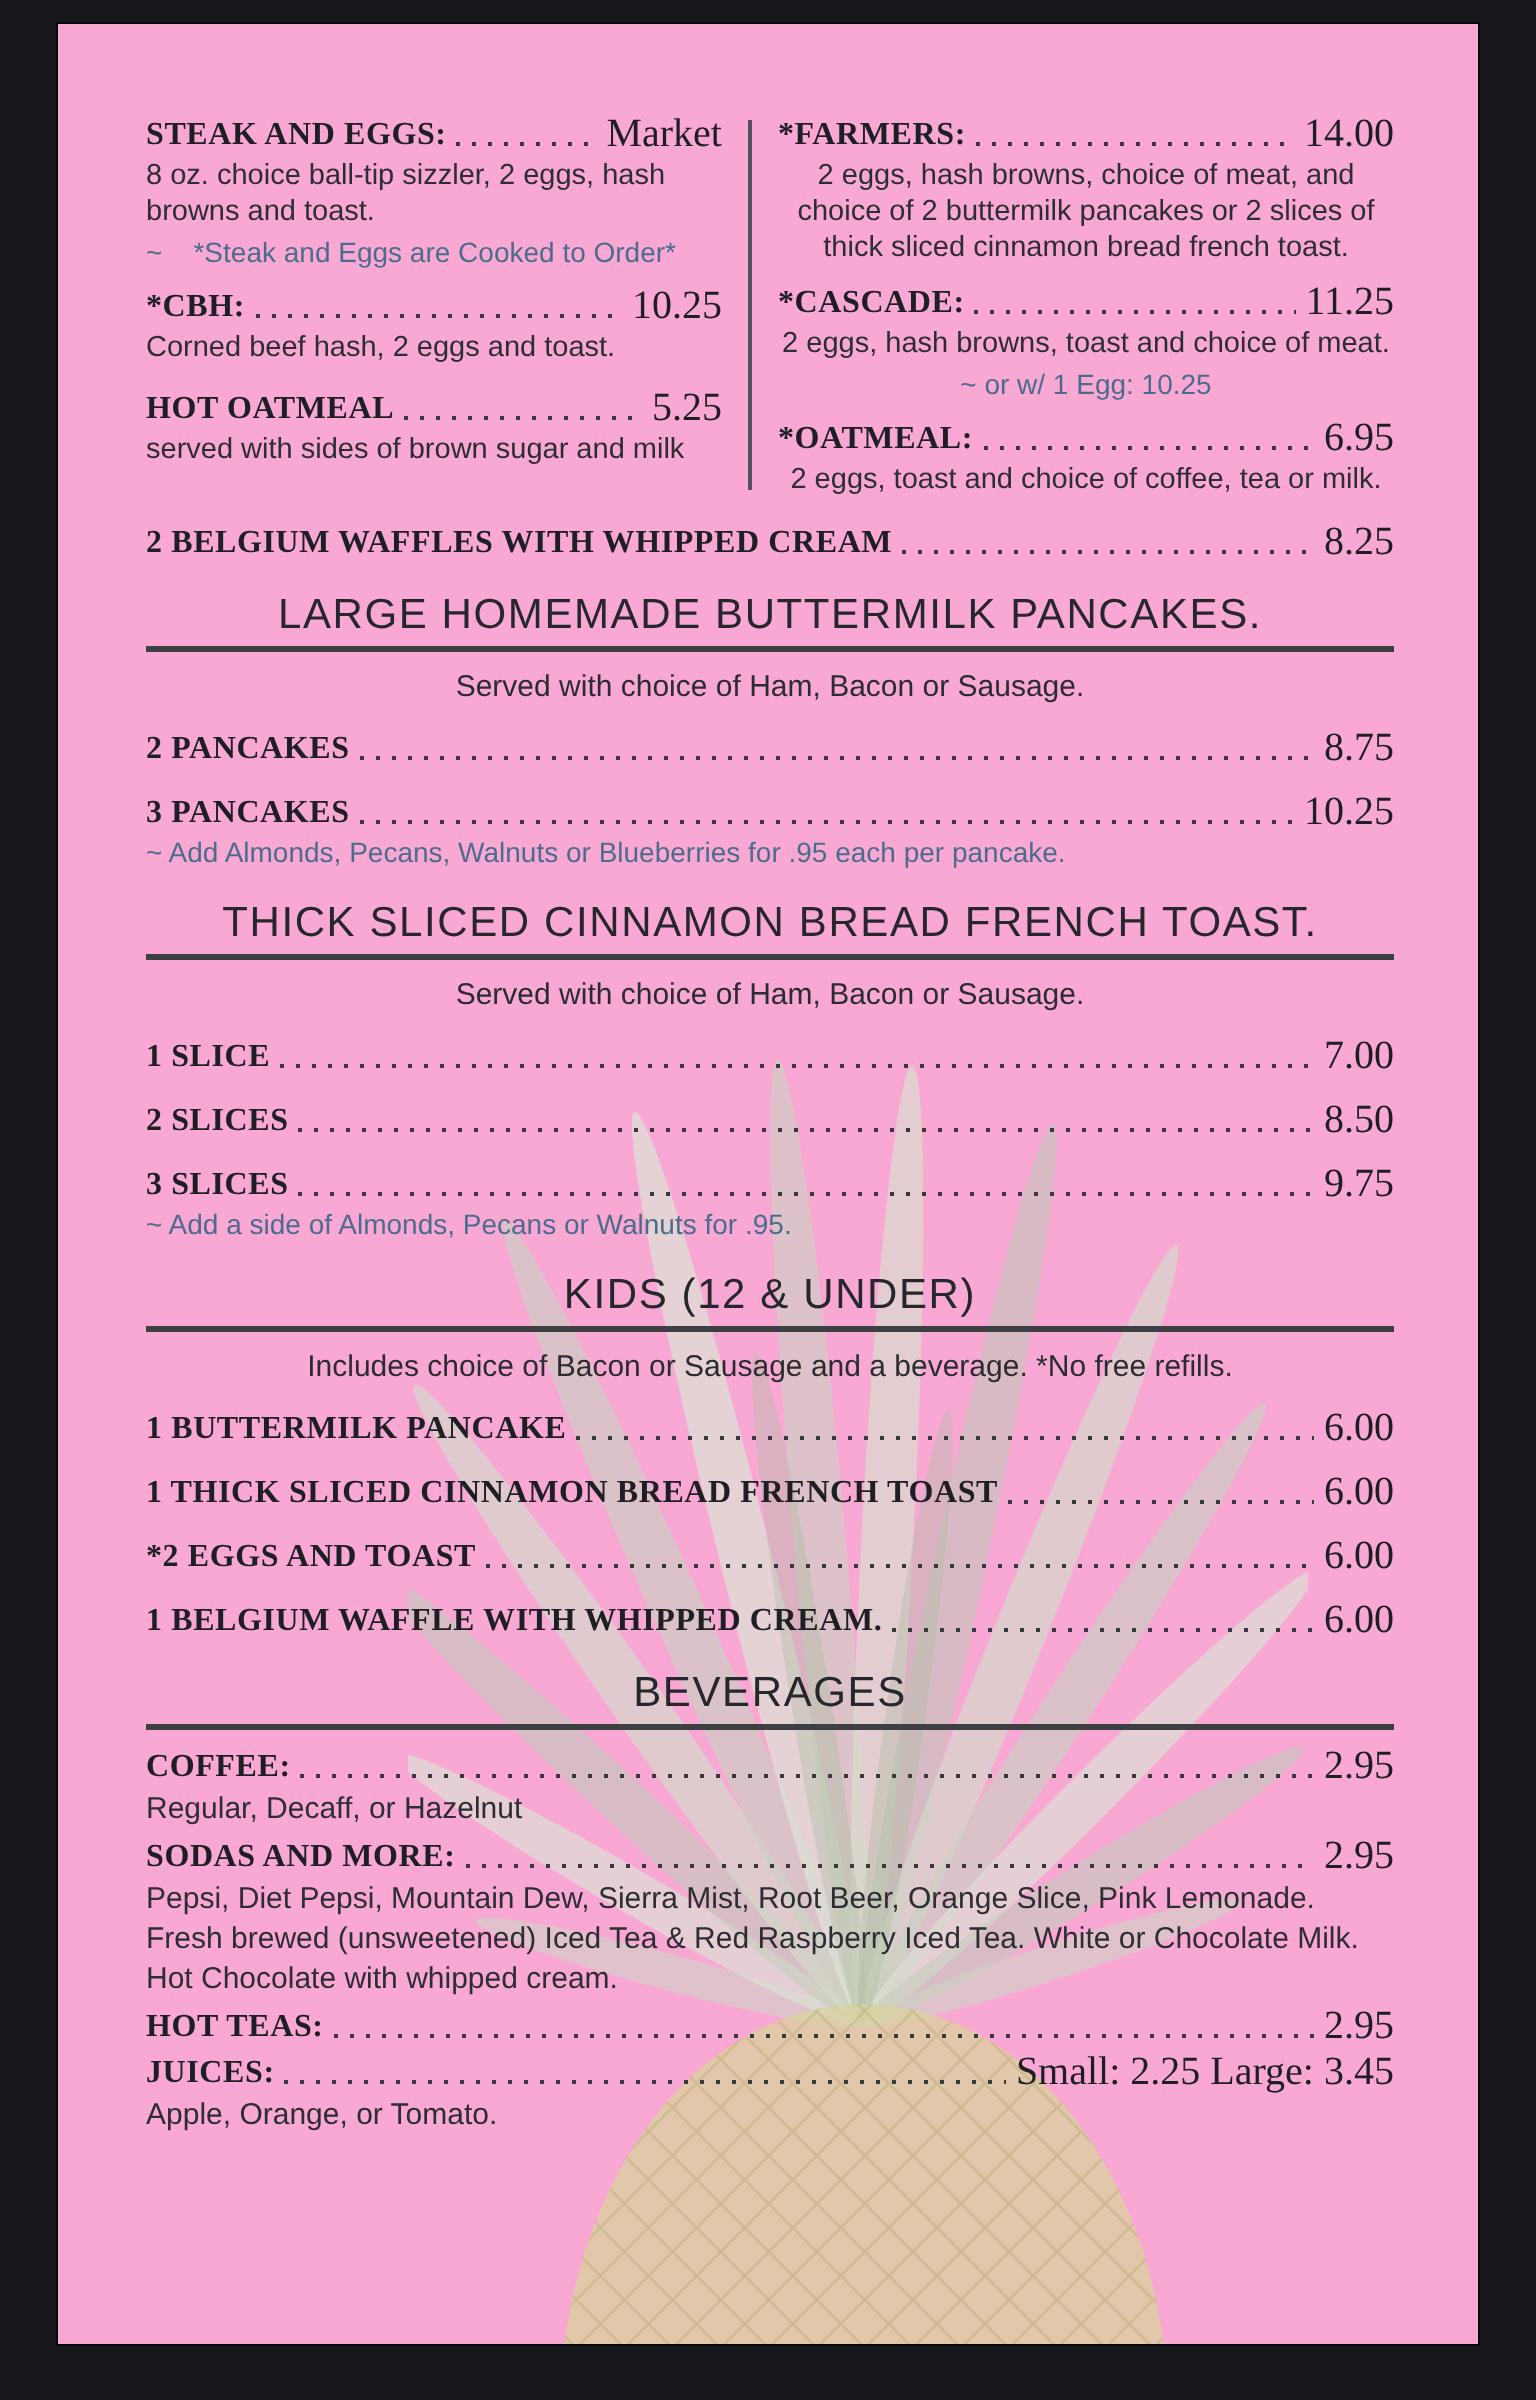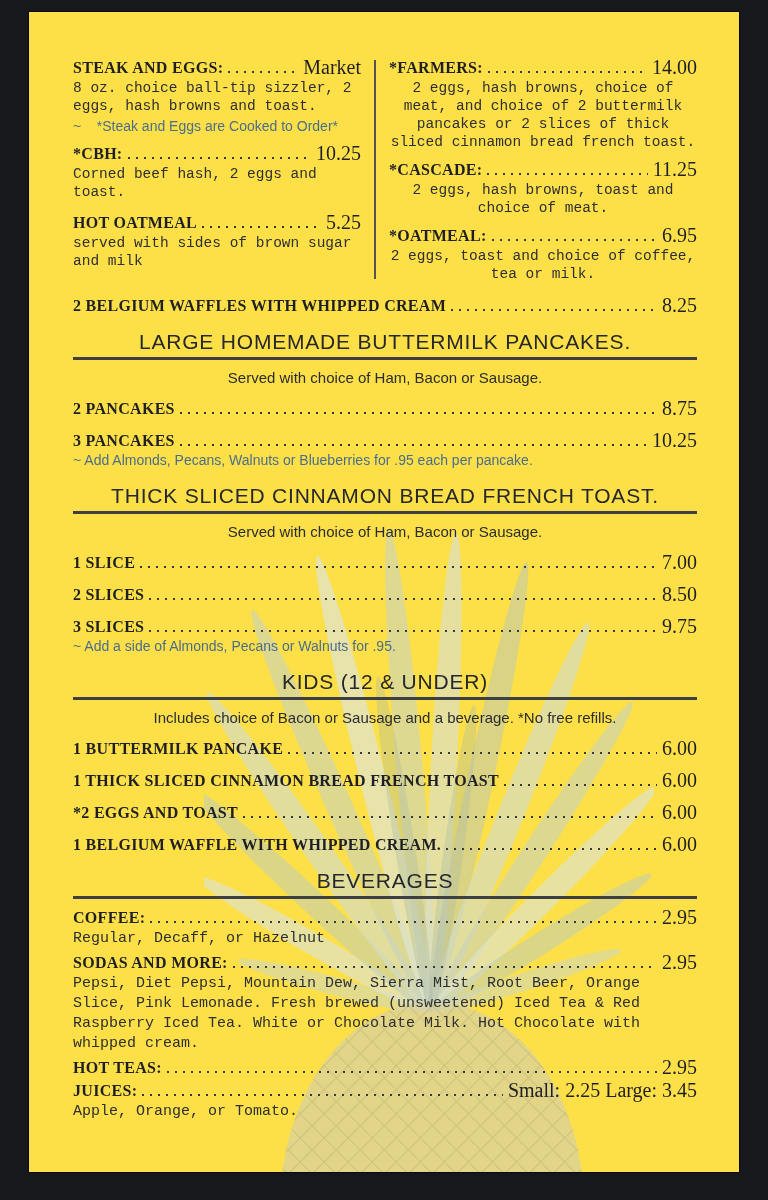--- a/index.html
+++ b/index.html
@@ -4,39 +4,39 @@
 <style>
   html,body { margin:0; padding:0; }
   body {
     width:768px; height:1200px; position:relative; overflow:hidden;
     background:#17181c;
     font-family:"Liberation Sans", sans-serif;
     -webkit-font-smoothing:antialiased;
   }
   .page {
     position:absolute; left:29px; top:12px; width:710px; height:1160px;
-    background:#fde047; overflow:hidden;
+    background:#f9a8d4; overflow:hidden;
     box-shadow:0 0 0 1px rgba(0,0,0,.55);
   }
   .watermark { position:absolute; left:175px; top:500px; width:450px; height:660px; z-index:0; }
   .content { position:relative; z-index:1; padding:46px 42px 0 44px; color:#222327; }
 
   
   .irow { display:flex; align-items:flex-start; line-height:19px; }
   .iname {
     font-family:"Liberation Serif", serif; font-weight:700; font-size:16px;
     letter-spacing:.3px; color:#1e1f24; white-space:nowrap;
   }
   .dots {
     flex:1; align-self:stretch; margin:0 5px; min-width:12px;
     background:repeating-linear-gradient(to right,#38393d 0 2px,transparent 2px 8px);
     background-repeat:no-repeat; background-size:100% 2px; background-position:0 13px;
   }
   .price { font-family:"Liberation Serif", serif; font-size:20px; color:#1e1f24; white-space:nowrap; }
-  .desc { font-size:14.5px; line-height:18px; color:#2d2e33; margin-top:2px;font-family:Liberation Mono, monospace; }
+  .desc { font-size:14.5px; line-height:18px; color:#2d2e33; margin-top:2px; }
   .bluenote { color:#4c6c8e; font-size:14px; line-height:18px; margin-top:2px; white-space:pre-wrap; }
 
   
   .twocol { display:flex; }
   .col-left { width:288px; }
   .col-right { flex:1;text-align:center; }
   .vdivider { width:2px; background:#52535a; margin:2px 13px 4px 13px; }
   .item { margin-bottom:9px; }
   .item:last-child { margin-bottom:0; }
 
@@ -131,20 +131,21 @@
           </div>
           <div class="desc">2 eggs, hash browns, choice of meat, and choice of 2 buttermilk pancakes or 2 slices of thick sliced cinnamon bread french toast.</div>
         </div>
         <div class="item">
           <div class="irow">
             <span class="iname">*CASCADE:</span>
             <span class="dots"></span>
             <span class="price">11.25</span>
           </div>
           <div class="desc">2 eggs, hash browns, toast and choice of meat.</div>
+          <div class="bluenote">~ or w/ 1 Egg: 10.25</div>
         </div>
         <div class="item">
           <div class="irow">
             <span class="iname">*OATMEAL:</span>
             <span class="dots"></span>
             <span class="price">6.95</span>
           </div>
           <div class="desc">2 eggs, toast and choice of coffee, tea or milk.</div>
         </div>
       </div>

